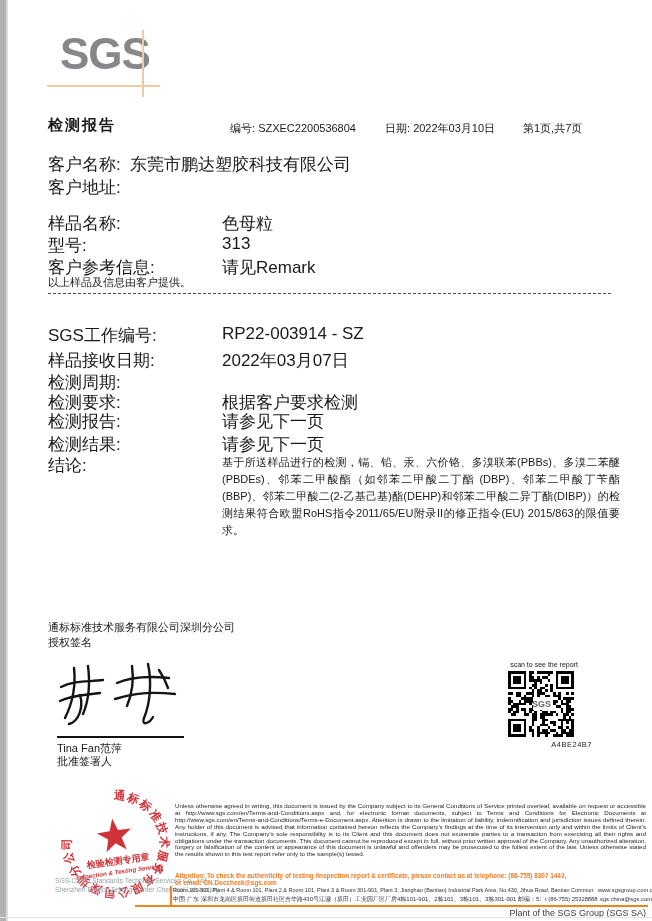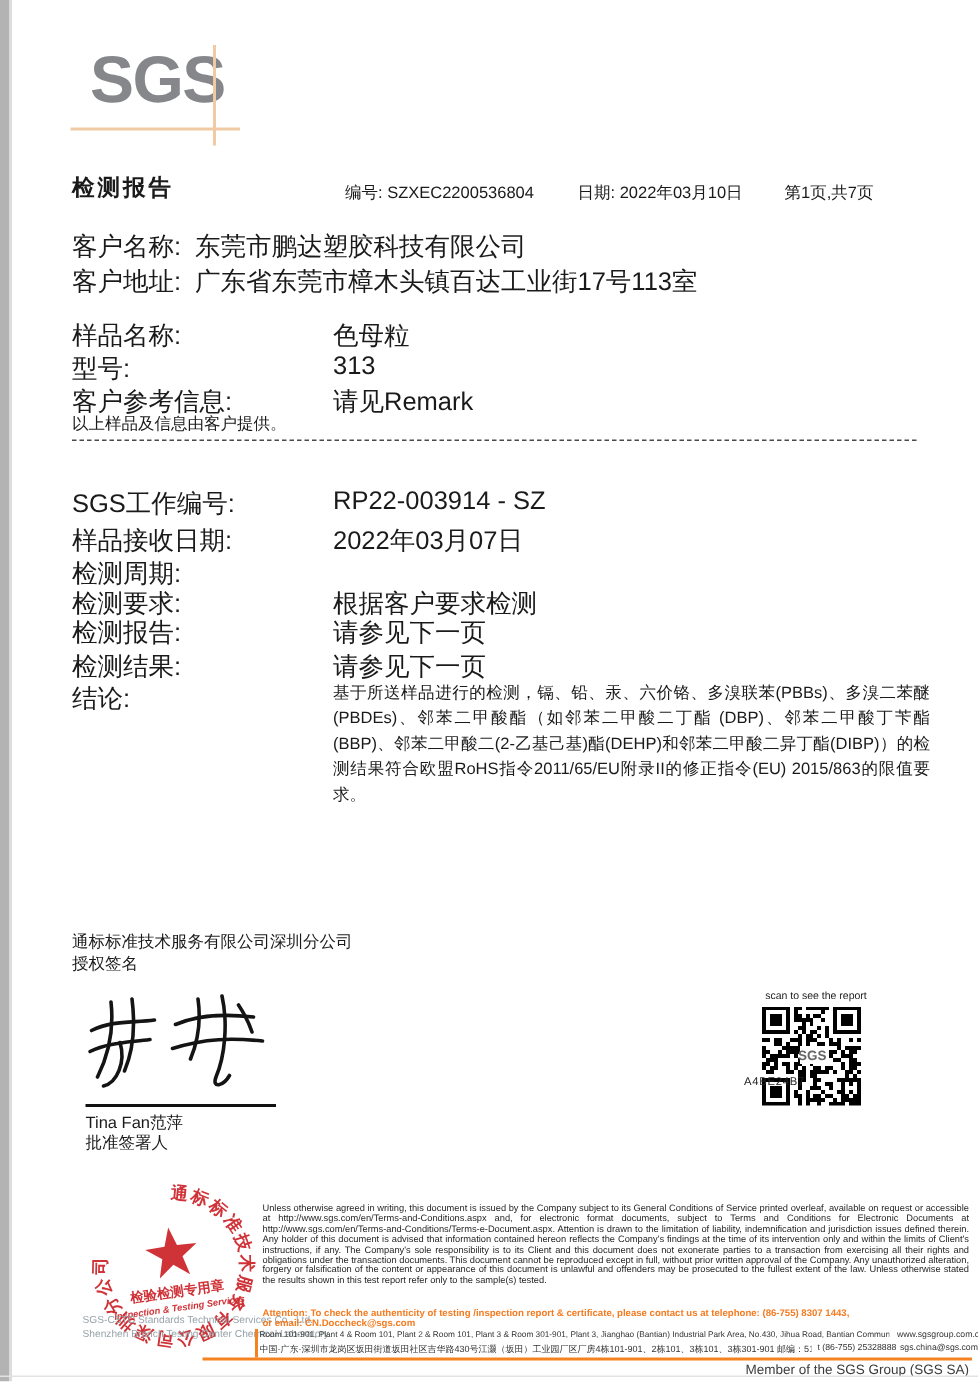--- a/index.html
+++ b/index.html
@@ -29,21 +29,21 @@
   .conc-text{left:222px;top:454px;width:398px;font-size:11px;line-height:17px;text-align:justify;}
   
   .sig-company{left:48px;top:620px;font-size:11px;}
   .sig-auth{left:48px;top:635px;font-size:11px;}
   .sig-line{left:57px;top:736px;width:127px;height:2px;background:#111;}
   .sig-name{left:57px;top:741px;font-size:11px;}
   .sig-role{left:57px;top:754px;font-size:11px;}
   
   .qr-caption{left:496px;top:661px;width:96px;font-size:7px;text-align:center;color:#222;}
   .qr-box{left:508px;top:671px;width:66px;height:66px;}
-  .qr-code-text{left:496px;top:716px;width:96px;font-size:7.5px;text-align:left;letter-spacing:.5px;color:#222;}
+  .qr-code-text{left:496px;top:740px;width:96px;font-size:7.5px;text-align:right;letter-spacing:.5px;color:#222;}
   
   .seal{left:50px;top:790px;width:134px;height:112px;transform:rotate(-8deg);opacity:.92;}
   .f-company{left:55px;top:877px;font-size:6.8px;color:#97a3a9;white-space:nowrap;}
   .f-company2{left:55px;top:886px;font-size:6.8px;color:#97a3a9;white-space:nowrap;}
   .disclaimer{left:175px;top:803px;width:471px;font-size:6.2px;line-height:6.9px;text-align:justify;color:#1f1f1f;}
   .attention{left:175px;top:872px;width:471px;font-size:6.4px;line-height:7px;font-weight:bold;color:#f47b20;}
   .addr-en{left:173px;top:887px;width:420px;font-size:5.5px;color:#333;white-space:nowrap;overflow:hidden;}
   .website{left:598px;top:887px;font-size:5.8px;color:#333;white-space:nowrap;}
   .addr-cn{left:173px;top:895px;width:368px;font-size:6px;color:#333;white-space:nowrap;overflow:hidden;}
   .phone{left:545px;top:896px;font-size:5.8px;color:#333;white-space:nowrap;}
@@ -73,21 +73,20 @@
   <span>2022年03月10日</span>
 </div>
 <div class="abs meta" style="left:523px">第1页,共7页</div>
 
 <div class="row" style="top:153px">
   <span class="lbl">客户名称:</span>
   <span class="val">东莞市鹏达塑胶科技有限公司</span>
 </div>
 <div class="row" style="top:176px">
   <span class="lbl">客户地址:</span>
-  <span class="val">广东省东莞市樟木头镇百达工业街17号113室</span>
 </div>
 
 <div class="row" style="top:212px">
   <span class="lbl">样品名称:</span>
   <span class="val2">色母粒</span>
 </div>
 <div class="row" style="top:234px">
   <span class="lbl">型号:</span>
   <span class="val2">313</span>
 </div>
@@ -411,14 +410,14 @@
   <span>Attention: To check the authenticity of testing /inspection report &amp; certificate, please contact us at telephone: (86-755) 8307 1443,</span><br>
   <span>or email: CN.Doccheck@sgs.com</span>
 </div>
 <div class="abs orange-vbar"></div>
 <div class="abs addr-en">Room 101-901, Plant 4 &amp; Room 101, Plant 2 &amp; Room 101, Plant 3 &amp; Room 301-901, Plant 3, Jianghao (Bantian) Industrial Park Area, No.430, Jihua Road, Bantian Community, Bantian Street, Longgang District, Shenzhen, Guangdong, China 518129</div>
 <div class="abs website">www.sgsgroup.com.cn</div>
 <div class="abs addr-cn">中国·广东·深圳市龙岗区坂田街道坂田社区吉华路430号江灏（坂田）工业园厂区厂房4栋101-901、2栋101、3栋101、3栋301-901 邮编：518129</div>
 <div class="abs phone">t (86-755) 25328888</div>
 <div class="abs email">sgs.china@sgs.com</div>
 <div class="abs orange-hline"></div>
-<div class="abs member">Member of the SGS Group (SGS SA)</div>
+<div class="abs member">Plant of the SGS Group (SGS SA)</div>
 <div class="abs page-bottom"></div>
 
 </body></html>

